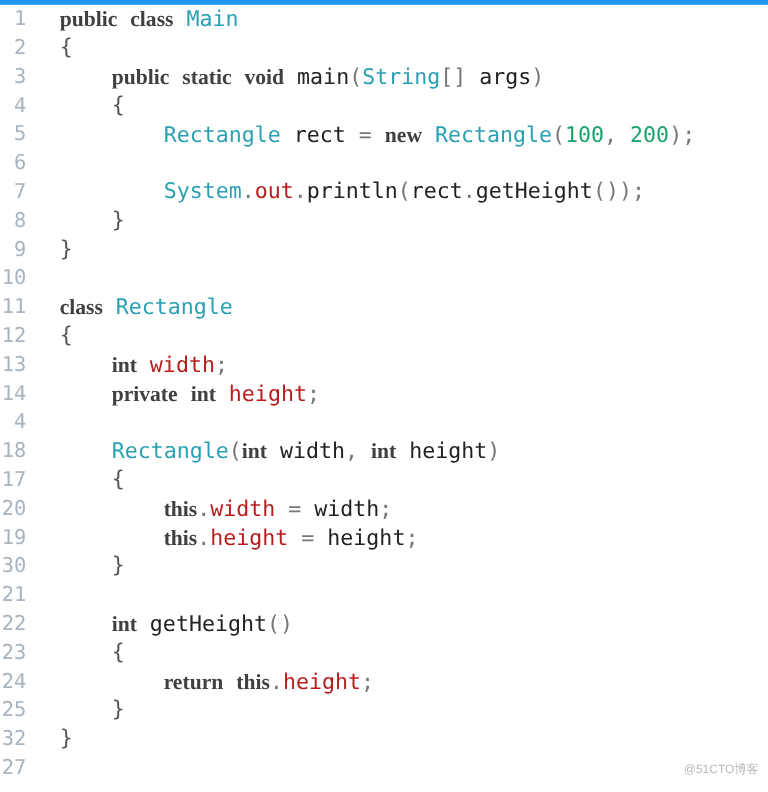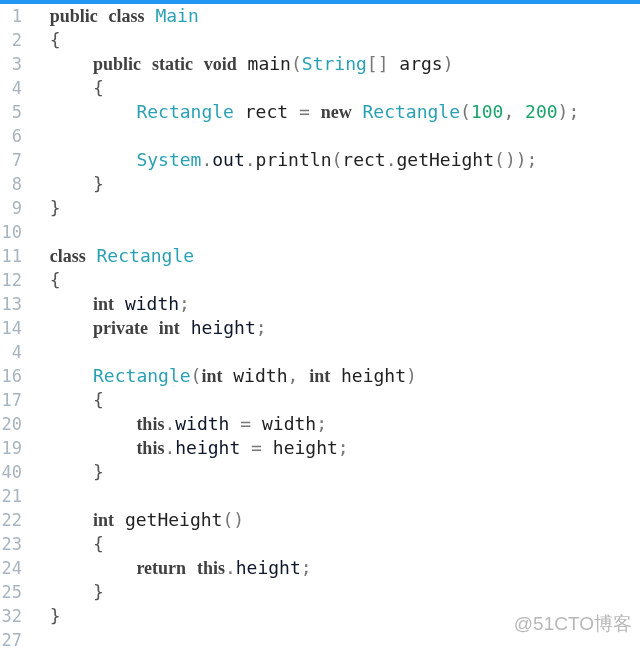--- a/index.html
+++ b/index.html
@@ -30,31 +30,31 @@
   .code {
     flex: 1;
     white-space: pre;
     color: #222;
   }
   .line { line-height: 24px; height: 24px; }
   .gline { line-height: 24px; height: 24px; }
   .kw { color: #404040; font-weight: 600; font-family: Liberation Serif, serif; }  
   .type { color: #2aa1b3; }                   
   .ident { color: #222; }                     
-  .field { color: #0f172a; }                  
+  .field { color: #b91c1c; }                  
   .num { color: #1aa36a; }                    
   .punct { color: #777; }                     
   .brace { color: #555; }
   .watermark {
     position: absolute;
-    bottom: 23px;
+    bottom: 12px;
     right: 8px;
     color: #b8b8b8;
     font-family: sans-serif;
-    font-size: 19px;
+    font-size: 10px;
   }
 </style>
 </head>
 <body>
 
 <div class="topbar"></div>
 
 <div class="editor">
   <div class="gutter" id="gutter">
       <div class="gline">1</div>
@@ -65,25 +65,25 @@
       <div class="gline">6</div>
       <div class="gline">7</div>
       <div class="gline">8</div>
       <div class="gline">9</div>
       <div class="gline">10</div>
       <div class="gline">11</div>
       <div class="gline">12</div>
       <div class="gline">13</div>
       <div class="gline">14</div>
       <div class="gline">4</div>
-      <div class="gline">16</div>
+      <div class="gline">18</div>
       <div class="gline">17</div>
       <div class="gline">20</div>
       <div class="gline">19</div>
-      <div class="gline">40</div>
+      <div class="gline">30</div>
       <div class="gline">21</div>
       <div class="gline">22</div>
       <div class="gline">23</div>
       <div class="gline">24</div>
       <div class="gline">25</div>
       <div class="gline">32</div>
       <div class="gline">27</div>
     </div>
   <div class="code" id="code"><div class="line">  <span class="kw">public</span> <span class="kw">class</span> <span class="type">Main</span></div><div class="line">  <span class="brace">{</span></div><div class="line">      <span class="kw">public</span> <span class="kw">static</span> <span class="kw">void</span> <span class="ident">main</span><span class="punct">(</span><span class="type">String</span><span class="punct">[]</span> <span class="ident">args</span><span class="punct">)</span></div><div class="line">      <span class="brace">{</span></div><div class="line">          <span class="type">Rectangle</span> <span class="ident">rect</span> <span class="punct">=</span> <span class="kw">new</span> <span class="type">Rectangle</span><span class="punct">(</span><span class="num">100</span><span class="punct">,</span> <span class="num">200</span><span class="punct">)</span><span class="punct">;</span></div><div class="line">&nbsp;</div><div class="line">          <span class="type">System</span><span class="punct">.</span><span class="field">out</span><span class="punct">.</span><span class="ident">println</span><span class="punct">(</span><span class="ident">rect</span><span class="punct">.</span><span class="ident">getHeight</span><span class="punct">(</span><span class="punct">)</span><span class="punct">)</span><span class="punct">;</span></div><div class="line">      <span class="brace">}</span></div><div class="line">  <span class="brace">}</span></div><div class="line">&nbsp;</div><div class="line">  <span class="kw">class</span> <span class="type">Rectangle</span></div><div class="line">  <span class="brace">{</span></div><div class="line">      <span class="kw">int</span> <span class="field">width</span><span class="punct">;</span></div><div class="line">      <span class="kw">private</span> <span class="kw">int</span> <span class="field">height</span><span class="punct">;</span></div><div class="line">&nbsp;</div><div class="line">      <span class="type">Rectangle</span><span class="punct">(</span><span class="kw">int</span> <span class="ident">width</span><span class="punct">,</span> <span class="kw">int</span> <span class="ident">height</span><span class="punct">)</span></div><div class="line">      <span class="brace">{</span></div><div class="line">          <span class="kw">this</span><span class="punct">.</span><span class="field">width</span> <span class="punct">=</span> <span class="ident">width</span><span class="punct">;</span></div><div class="line">          <span class="kw">this</span><span class="punct">.</span><span class="field">height</span> <span class="punct">=</span> <span class="ident">height</span><span class="punct">;</span></div><div class="line">      <span class="brace">}</span></div><div class="line">&nbsp;</div><div class="line">      <span class="kw">int</span> <span class="ident">getHeight</span><span class="punct">(</span><span class="punct">)</span></div><div class="line">      <span class="brace">{</span></div><div class="line">          <span class="kw">return</span> <span class="kw">this</span><span class="punct">.</span><span class="field">height</span><span class="punct">;</span></div><div class="line">      <span class="brace">}</span></div><div class="line">  <span class="brace">}</span></div><div class="line">&nbsp;</div></div>
 </div>

